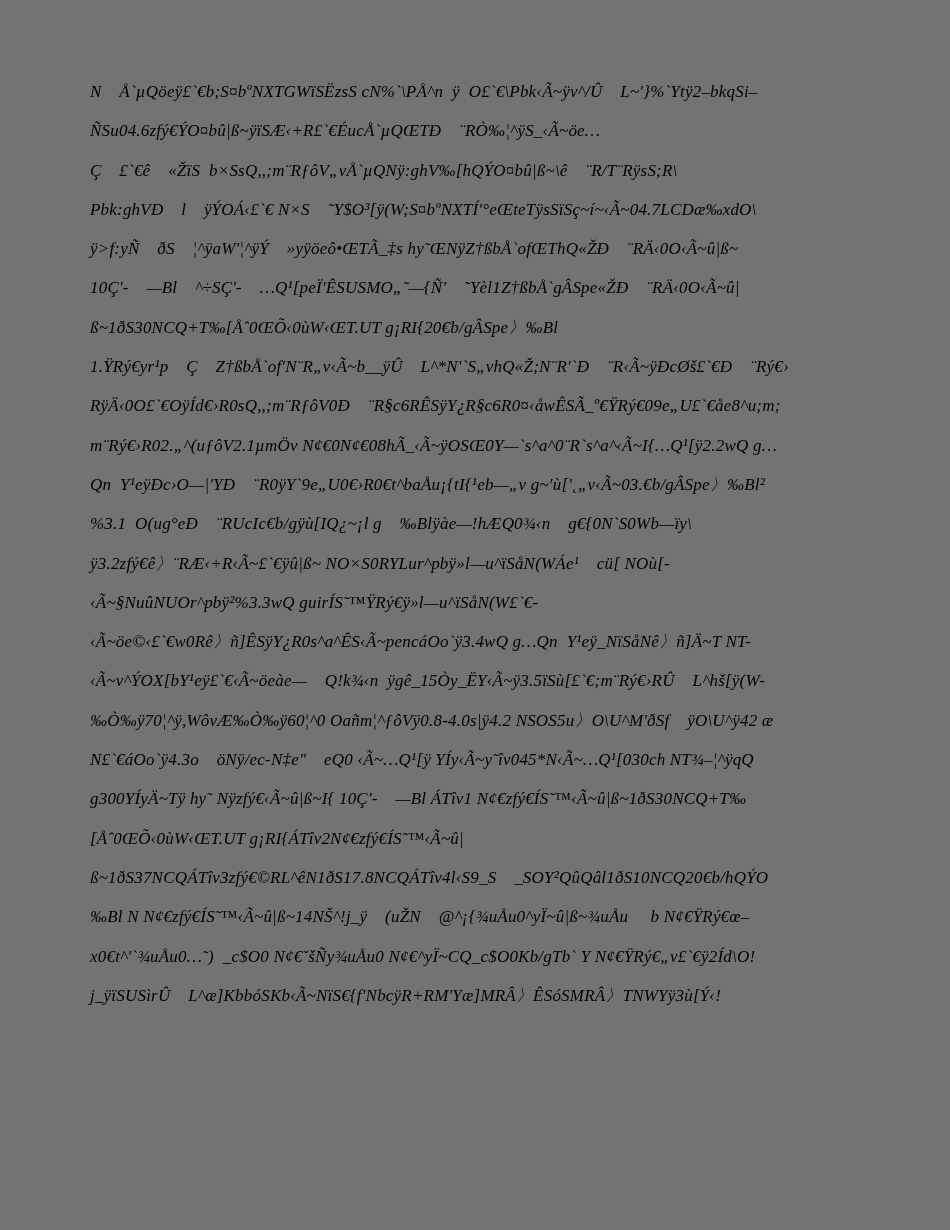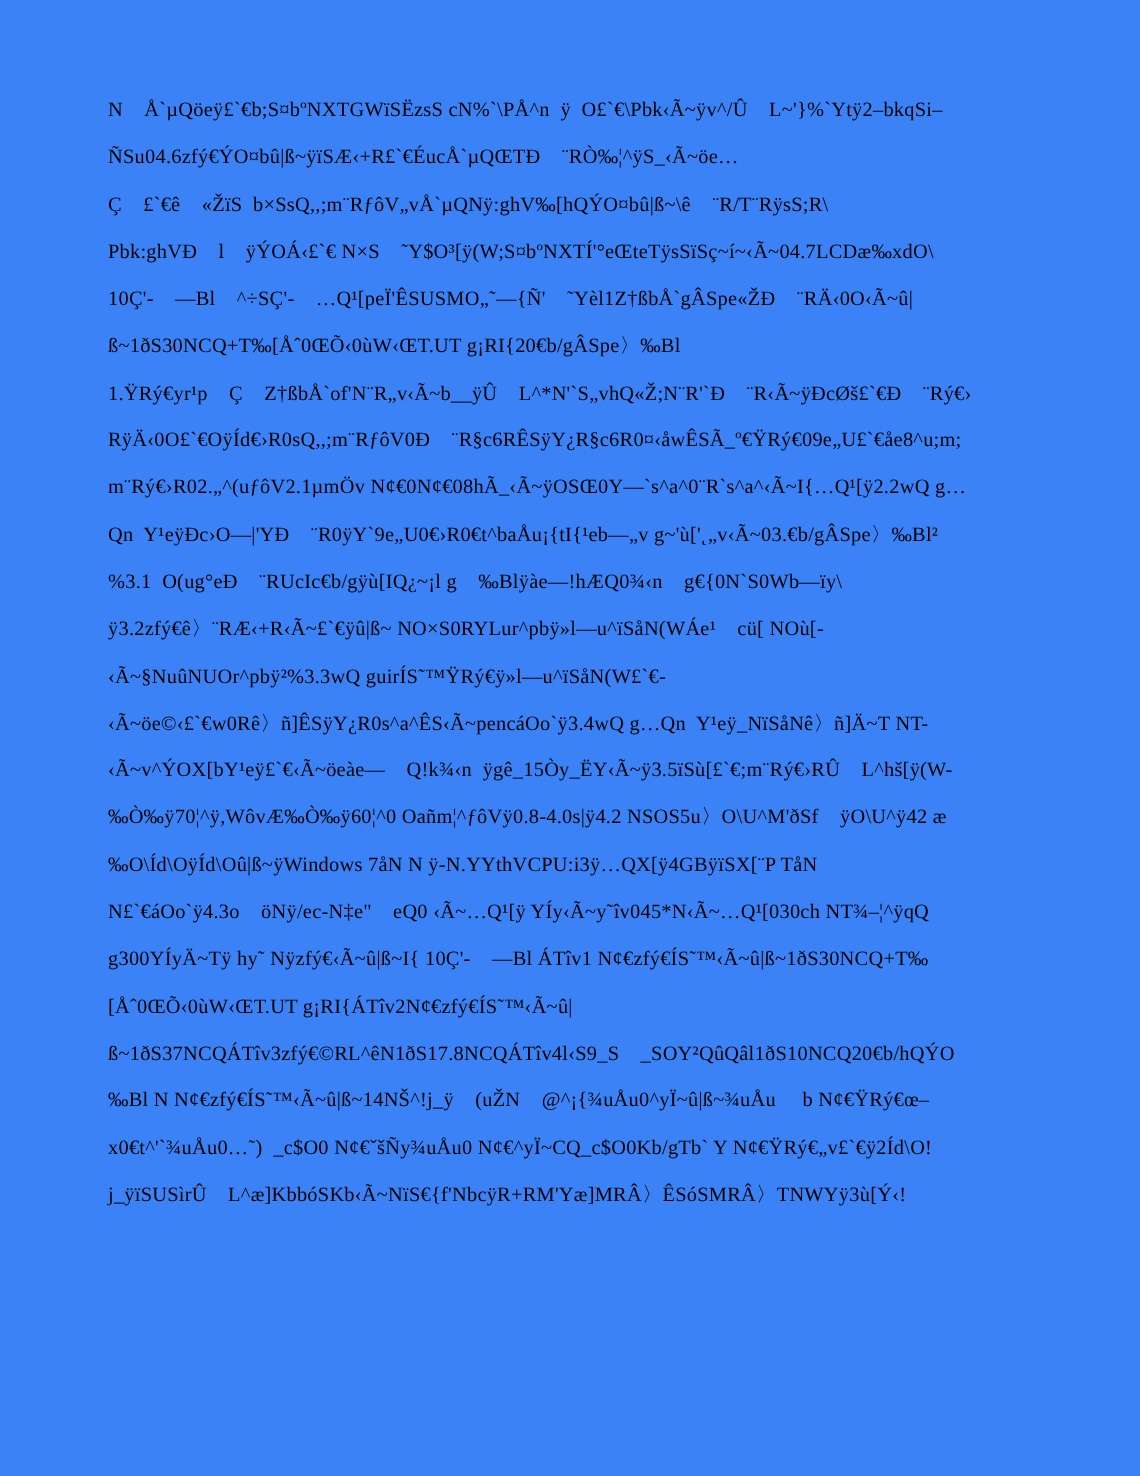--- a/index.html
+++ b/index.html
@@ -10,21 +10,22 @@
   body {
     width: 950px;
     height: 1230px;
     position: relative;
     overflow: hidden;
     font-family: "Liberation Serif", "DejaVu Serif", serif;
   }
   .page {
     position: absolute;
     inset: 0;
-    background: #3b82f6;
+    background: #737373;
+    font-style: italic;
   }
   .text-block {
     position: absolute;
     left: 90px;
     top: 72px;
     width: 776px;
   }
   .line {
     font-size: 17px;
     line-height: 39.3px;
@@ -36,33 +37,33 @@
 </style>
 </head>
 <body>
 
 <div class="page">
   <div class="text-block">
     <div class="line">N    Å`µQöeÿ£`€b;S¤bºNXTGWïSËzsS cN%`\PÅ^n  ÿ  O£`€\Pbk‹Ã~ÿv^/Û    L~'}%`Ytÿ2–bkqSi–</div>
     <div class="line">ÑSu04.6zfý€ÝO¤bû|ß~ÿïSÆ‹+R£`€ÉucÅ`µQŒTÐ    ¨RÒ‰¦^ÿS_‹Ã~öe…</div>
     <div class="line">Ç    £`€ê    «ŽïS  b×SsQ,,;m¨RƒôV„vÅ`µQNÿ:ghV‰[hQÝO¤bû|ß~\ê    ¨R/T¨RÿsS;R\</div>
     <div class="line">Pbk:ghVÐ    l    ÿÝOÁ‹£`€ N×S    ˜Y$O³[ÿ(W;S¤bºNXTÍ'°eŒteTÿsSïSç~í~‹Ã~04.7LCDæ‰xdO\</div>
+    <div class="line">ÿ&gt;f:yÑ    ðS    ¦^ÿaW'¦^ÿÝ    »yÿöeô•ŒTÃ_‡s hy˜ŒNÿZ†ßbÅ`ofŒThQ«ŽÐ    ¨RÄ‹0O‹Ã~û|ß~</div>
     <div class="line">10Ç'-    —Bl    ^÷SÇ'-    …Q¹[peÏ'ÊSUSMO„˜—{Ñ'    ˜Yèl1Z†ßbÅ`gÂSpe«ŽÐ    ¨RÄ‹0O‹Ã~û|</div>
     <div class="line">ß~1ðS30NCQ+T‰[Åˆ0ŒÕ‹0ùW‹ŒT.UT g¡RI{20€b/gÂSpe〉‰Bl</div>
     <div class="line">1.ŸRý€yr¹p    Ç    Z†ßbÅ`of'N¨R„v‹Ã~b__ÿÛ    L^*N'`S„vhQ«Ž;N¨R'`Ð    ¨R‹Ã~ÿÐcØš£`€Ð    ¨Rý€›</div>
     <div class="line">RÿÄ‹0O£`€OÿÍd€›R0sQ,,;m¨RƒôV0Ð    ¨R§c6RÊSÿY¿R§c6R0¤‹åwÊSÃ_º€ŸRý€09e„U£`€åe8^u;m;</div>
     <div class="line">m¨Rý€›R02.„^(uƒôV2.1µmÖv N¢€0N¢€08hÃ_‹Ã~ÿOSŒ0Y—`s^a^0¨R`s^a^‹Ã~I{…Q¹[ÿ2.2wQ g…</div>
     <div class="line">Qn  Y¹eÿÐc›O—|'YÐ    ¨R0ÿY`9e„U0€›R0€t^baÅu¡{tI{¹eb—„v g~'ù['˛„v‹Ã~03.€b/gÂSpe〉‰Bl²</div>
     <div class="line">%3.1  O(ug°eÐ    ¨RUcIc€b/gÿù[IQ¿~¡l g    ‰Blÿàe—!hÆQ0¾‹n    g€{0N`S0Wb—ïy\</div>
     <div class="line">ÿ3.2zfý€ê〉¨RÆ‹+R‹Ã~£`€ÿû|ß~ NO×S0RYLur^pbÿ»l—u^ïSåN(WÁe¹    cü[ NOù[-</div>
     <div class="line">‹Ã~§NuûNUOr^pbÿ²%3.3wQ guirÍS˜™ŸRý€ÿ»l—u^ïSåN(W£`€-</div>
     <div class="line">‹Ã~öe©‹£`€w0Rê〉ñ]ÊSÿY¿R0s^a^ÊS‹Ã~pencáOo`ÿ3.4wQ g…Qn  Y¹eÿ_NïSåNê〉ñ]Ä~T NT-</div>
     <div class="line">‹Ã~v^ÝOX[bY¹eÿ£`€‹Ã~öeàe—    Q!k¾‹n  ÿgê_15Òy_ËY‹Ã~ÿ3.5ïSù[£`€;m¨Rý€›RÛ    L^hš[ÿ(W-</div>
     <div class="line">‰Ò‰ÿ70¦^ÿ,WôvÆ‰Ò‰ÿ60¦^0 Oañm¦^ƒôVÿ0.8-4.0s|ÿ4.2 NSOS5u〉O\U^M'ðSf    ÿO\U^ÿ42 æ</div>
-    <div class="line">‰O\Íd\OÿÍd\Oû|ß~ÿWindows 7åN N ÿ-N.YYthVCPU:i3ÿ…QX[ÿ4GBÿïSX[¨P TåN</div>
     <div class="line">N£`€áOo`ÿ4.3o    öNÿ/ec-N‡e"    eQ0 ‹Ã~…Q¹[ÿ YÍy‹Ã~y˜îv045*N‹Ã~…Q¹[030ch NT¾–¦^ÿqQ</div>
     <div class="line">g300YÍyÄ~Tÿ hy˜ Nÿzfý€‹Ã~û|ß~I{ 10Ç'-    —Bl ÁTîv1 N¢€zfý€ÍS˜™‹Ã~û|ß~1ðS30NCQ+T‰</div>
     <div class="line">[Åˆ0ŒÕ‹0ùW‹ŒT.UT g¡RI{ÁTîv2N¢€zfý€ÍS˜™‹Ã~û|</div>
     <div class="line">ß~1ðS37NCQÁTîv3zfý€©RL^êN1ðS17.8NCQÁTîv4l‹S9_S    _SOY²QûQâl1ðS10NCQ20€b/hQÝO</div>
     <div class="line">‰Bl N N¢€zfý€ÍS˜™‹Ã~û|ß~14NŠ^!j_ÿ    (uŽN    @^¡{¾uÅu0^yÏ~û|ß~¾uÅu     b N¢€ŸRý€œ–</div>
     <div class="line">x0€t^'`¾uÅu0…˜)  _c$O0 N¢€ˇšÑy¾uÅu0 N¢€^yÏ~CQ_c$O0Kb/gTb` Y N¢€ŸRý€„v£`€ÿ2Íd\O!</div>
     <div class="line">j_ÿïSUSìrÛ    L^æ]KbbóSKb‹Ã~NïS€{f'NbcÿR+RM'Yæ]MRÂ〉ÊSóSMRÂ〉TNWYÿ3ù[Ý‹!</div>
   </div>
 </div>
 

